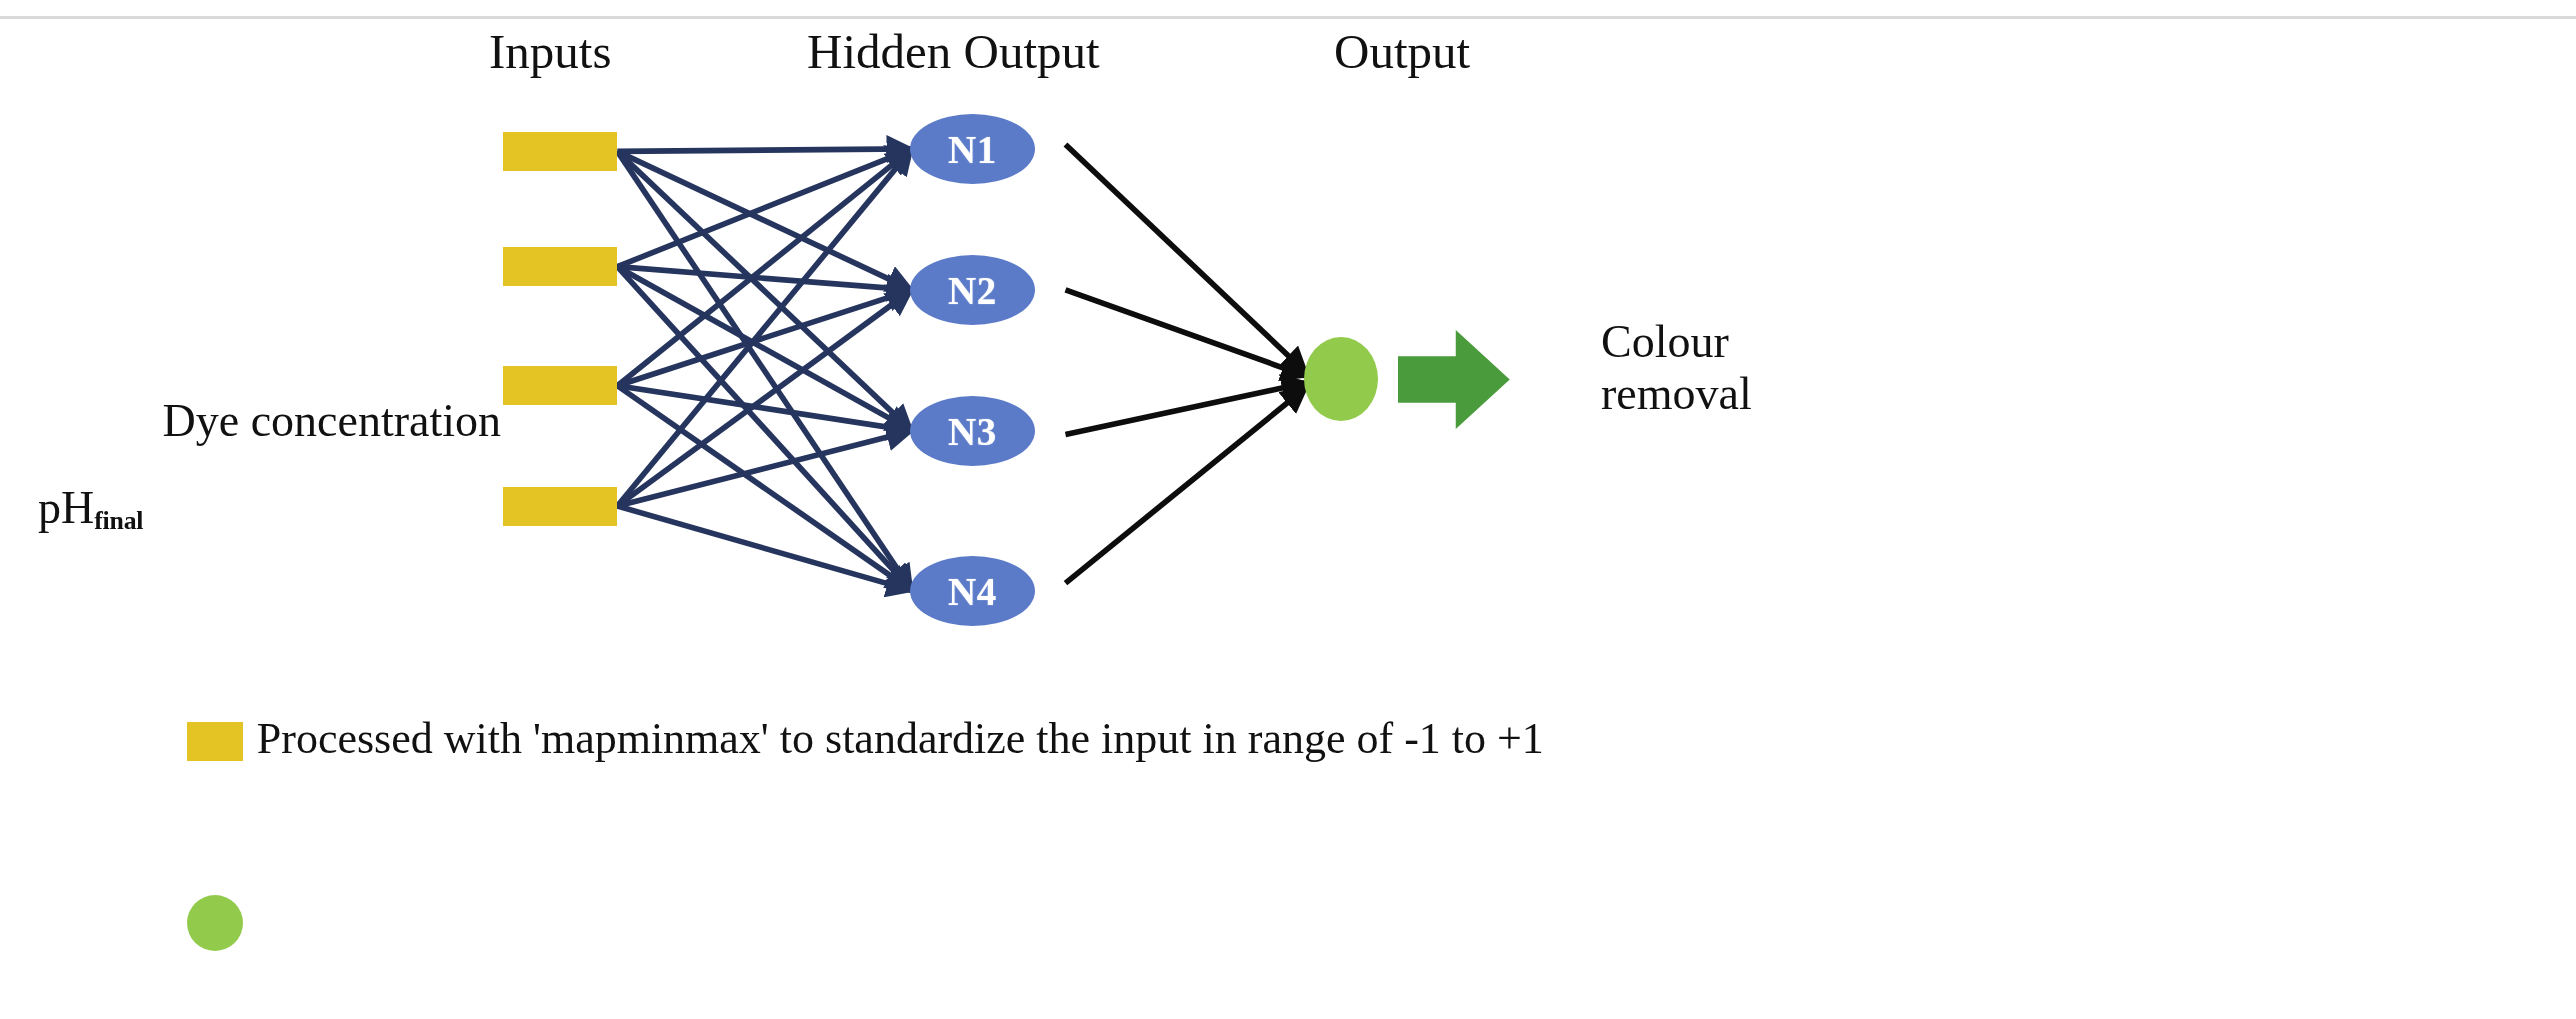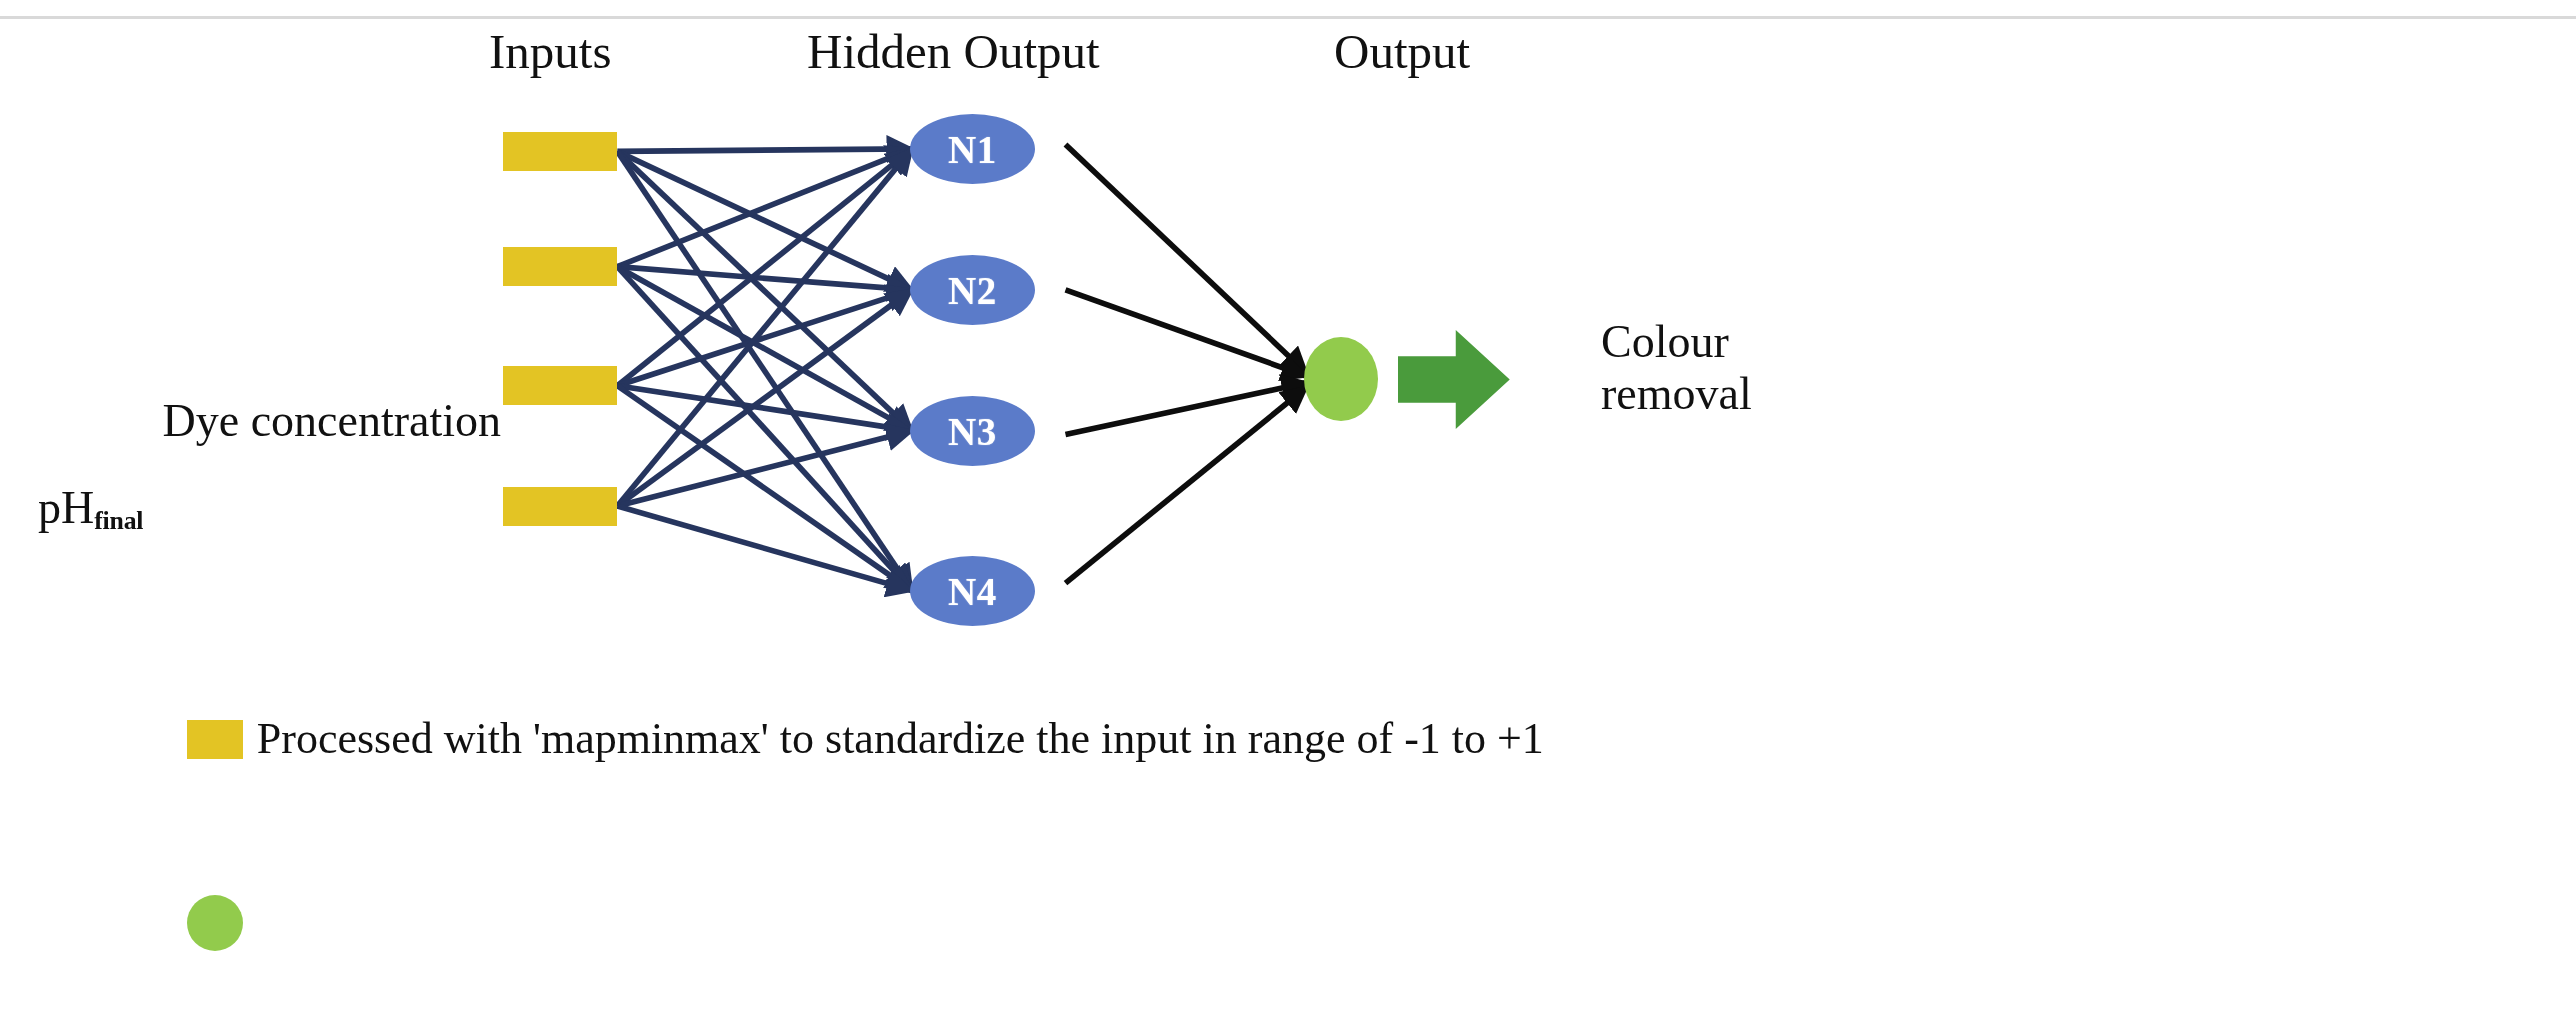--- a/index.html
+++ b/index.html
@@ -32,21 +32,21 @@
 
   
   .out-circle{position:absolute;width:74px;height:84px;border-radius:50%;background:#92cb4c;}
   .out-arrow{position:absolute;}
   .out-label{position:absolute;font-size:46px;line-height:1.12;white-space:nowrap;color:#111;}
 
   
   #edges{position:absolute;left:0;top:0;width:2576px;height:658px;}
 
   
-  .legend-row{position:absolute;display:flex;align-items:center;padding-left:19px;}
+  .legend-row{position:absolute;display:flex;align-items:flex-end;padding-left:19px;}
   .sw-rect{width:56px;height:39px;background:#e3c424;flex:0 0 auto;}
   .sw-ellipse{width:68px;height:49px;border-radius:50%;background:#5b7bc9;flex:0 0 auto;}
   .sw-circle{width:56px;height:56px;border-radius:50%;background:#92cb4c;flex:0 0 auto;}
   .legend-text{font-size:44px;line-height:1;white-space:nowrap;color:#111;margin-left:13.8px;}
 </style>
 </head>
 <body>
 
 <div id="frame">
 

